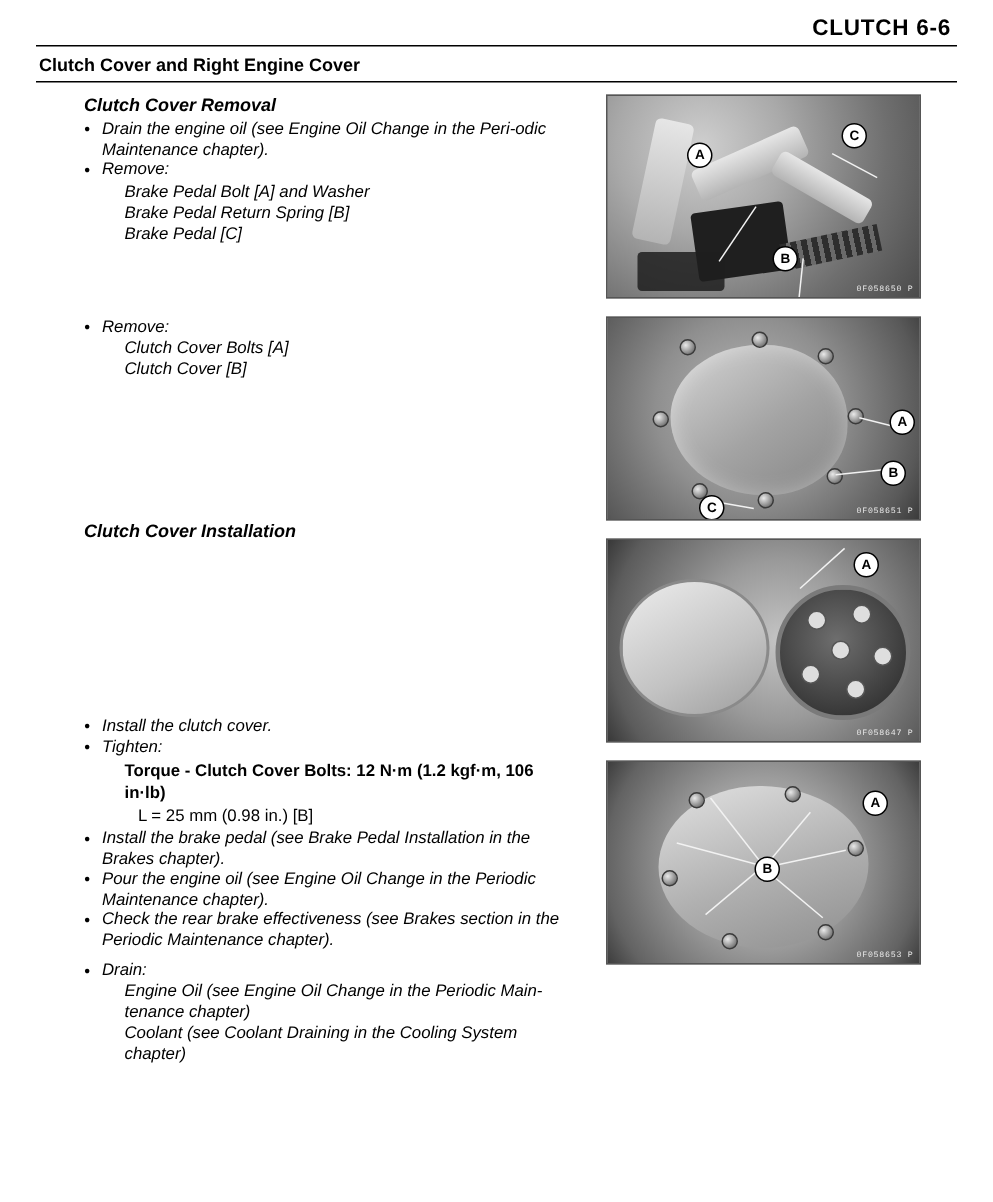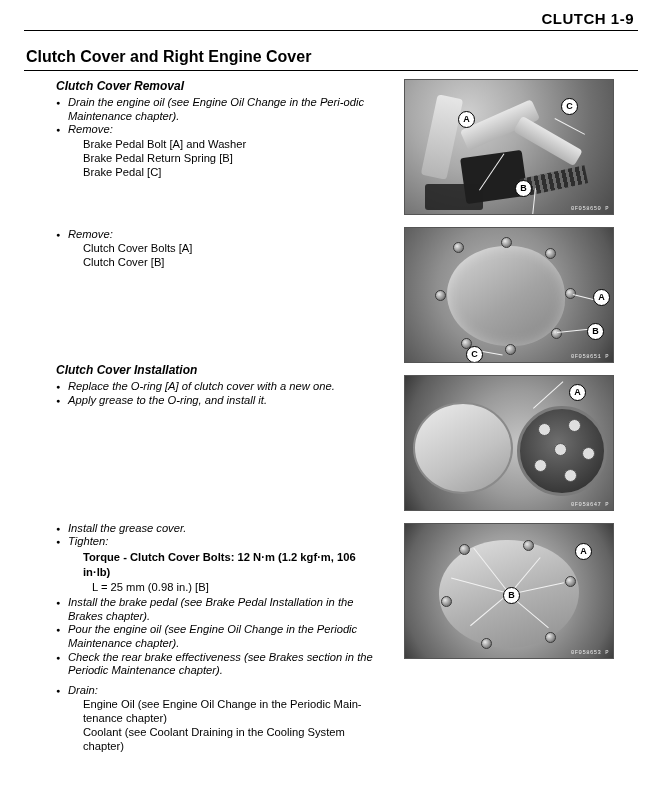--- a/index.html
+++ b/index.html
@@ -30,23 +30,23 @@
     font-weight: bold;
     letter-spacing: 0.5px;
     padding-top: 10px;
     padding-right: 4px;
   }
   .header-rule {
     border-bottom: 1.6px solid #000;
     margin-top: 3px;
   }
   .section-title {
-    font-size: 16px;
-    font-weight: bold;
-    margin-top: 17px;
+    font-size: 12px;
+    font-weight: bold;
+    margin-top: 5px;
     padding-left: 2px;
   }
   .title-rule {
     border-bottom: 1.2px solid #000;
     margin-top: 4px;
   }
 
   
   .content {
     position: relative;
@@ -92,20 +92,21 @@
     position: absolute;
     left: 0;
     top: 0;
     font-size: 7px;
     line-height: 14px;
   }
   .sub-lines {
     padding-left: 27px;
     font-size: 11.2px;
     line-height: 14px;
+    font-style: italic;
   }
   .sub-lines div { white-space: nowrap; }
   .torque {
     padding-left: 27px;
     font-size: 11.2px;
     font-weight: bold;
     line-height: 15px;
     margin-top: 1px;
   }
   .torque-sub {
@@ -234,21 +235,21 @@
     left: 34px; top: 16px; width: 140px; height: 108px;
     background: linear-gradient(160deg,#e2e2e2,#b0b0b0 55%,#8e8e8e);
     border-radius: 48% 52% 50% 50% / 50% 48% 52% 50%;
   }
 </style>
 </head>
 <body>
 
 <div class="page">
 
-  <div class="page-header">CLUTCH 1-9</div>
+  <div class="page-header">CLUTCH 6-6</div>
   <div class="header-rule"></div>
   <div class="section-title">Clutch Cover and Right Engine Cover</div>
   <div class="title-rule"></div>
 
   <div class="content">
 
     <div class="col-left">
 
       <div class="block">
         <h3 class="sub">Clutch Cover Removal</h3>
@@ -272,31 +273,27 @@
         <div class="sub-lines">
           <div>Clutch Cover Bolts [A]</div>
           <div>Clutch Cover [B]</div>
         </div>
       </div>
 
       <div style="height:94px"></div>
 
       <div class="block">
         <h3 class="sub">Clutch Cover Installation</h3>
+      </div>
+
+      <div style="height:114px"></div>
+
+      <div class="block">
         <ul class="bul">
-          <li>Replace the O-ring [A] of clutch cover with a new one.</li>
-          <li>Apply grease to the O-ring, and install it.</li>
-        </ul>
-      </div>
-
-      <div style="height:114px"></div>
-
-      <div class="block">
-        <ul class="bul">
-          <li>Install the grease cover.</li>
+          <li>Install the clutch cover.</li>
           <li>Tighten:</li>
         </ul>
         <div class="torque">Torque - Clutch Cover Bolts: 12 N·m (1.2 kgf·m, 106 in·lb)</div>
         <div class="torque-sub">L = 25 mm (0.98 in.)  [B]</div>
         <ul class="bul" style="margin-top:2px">
           <li>Install the brake pedal (see Brake Pedal Installation in the Brakes chapter).</li>
           <li>Pour the engine oil (see Engine Oil Change in the Periodic Maintenance chapter).</li>
           <li>Check the rear brake effectiveness (see Brakes section in the Periodic Maintenance chapter).</li>
         </ul>
       </div>

